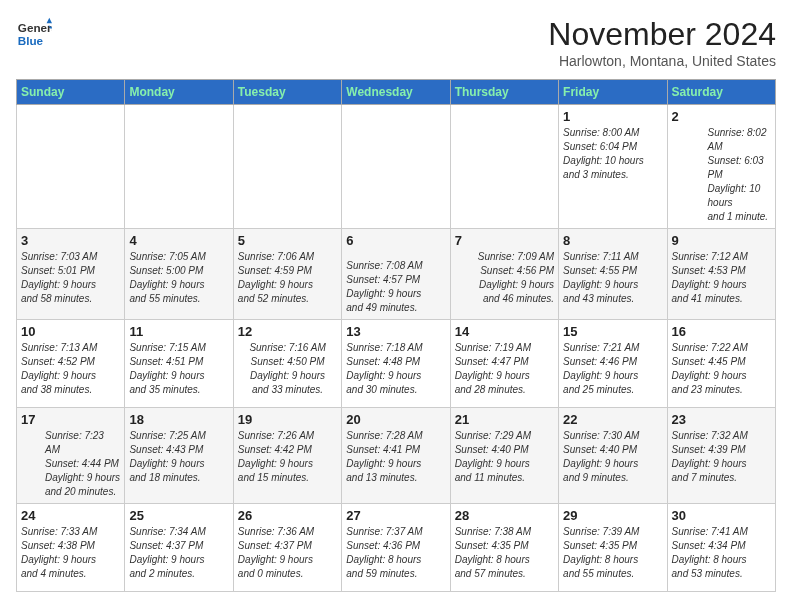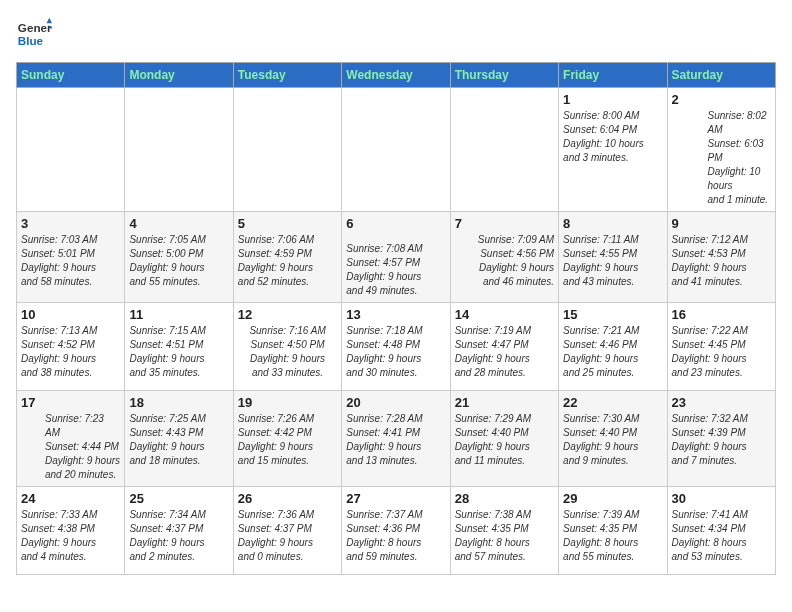--- a/index.html
+++ b/index.html
@@ -86,20 +86,22 @@
 <div class="header">
   <div class="logo">
     <svg class="logo-icon" viewBox="0 0 40 40">
       <text x="2" y="18" font-size="13" font-weight="bold" fill="#333">General</text>
       <text x="2" y="32" font-size="13" font-weight="bold" fill="#1a6bbf">Blue</text>
       <polygon points="34,8 40,8 37,2" fill="#1a6bbf"></polygon>
       <polygon points="36,10 42,14 38,14" fill="#1a6bbf"></polygon>
     </svg>
   </div>
   <div class="title-block">
+    <div class="month-title">November 2024</div>
+    <div class="location">Harlowton, Montana, United States</div>
   </div>
 </div>
 
 <table>
   <thead>
     <tr id="header-row">
     <th>Sunday</th>
         <th>Monday</th>
         <th>Tuesday</th>
         <th>Wednesday</th>

